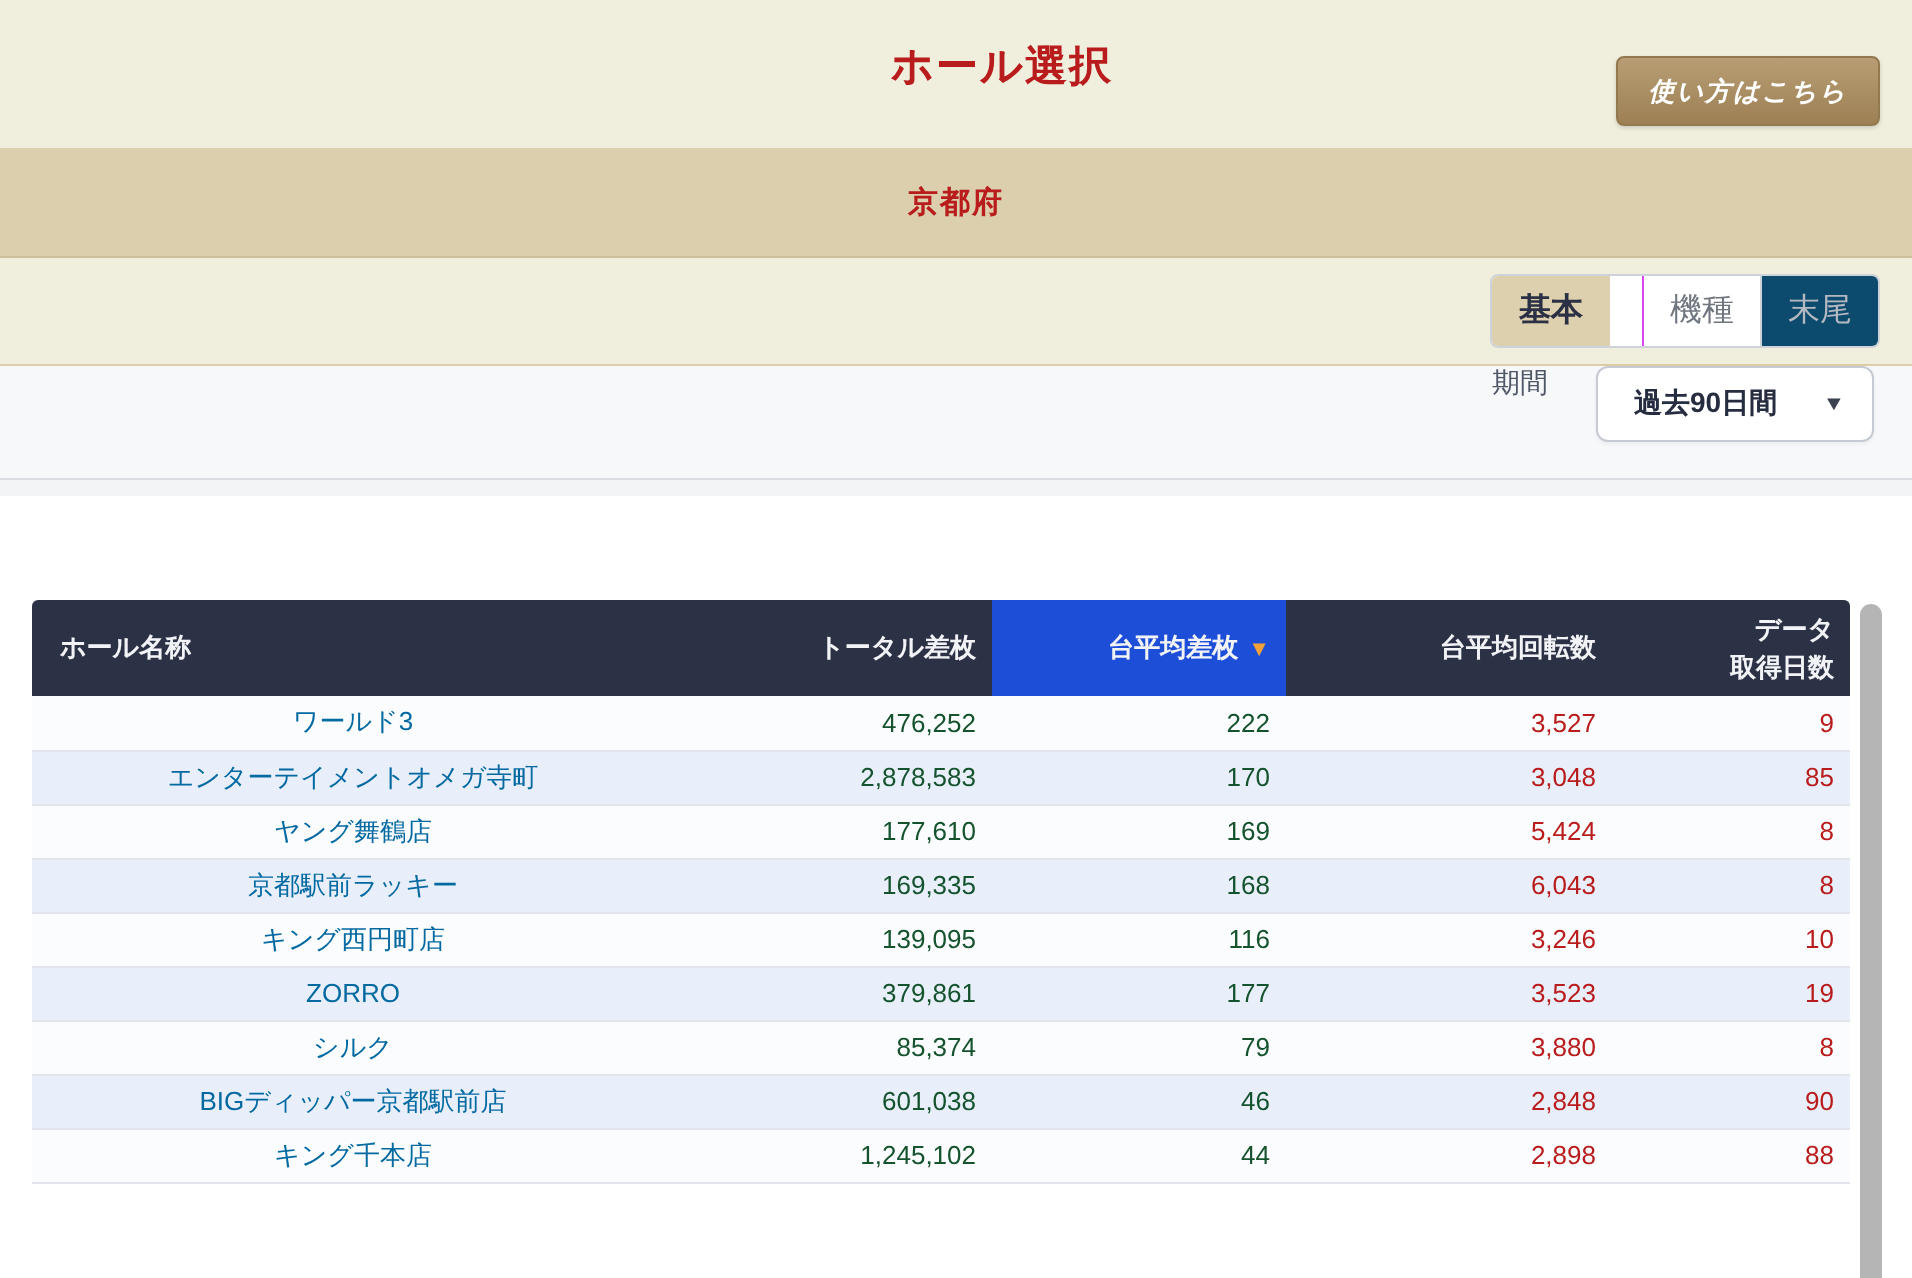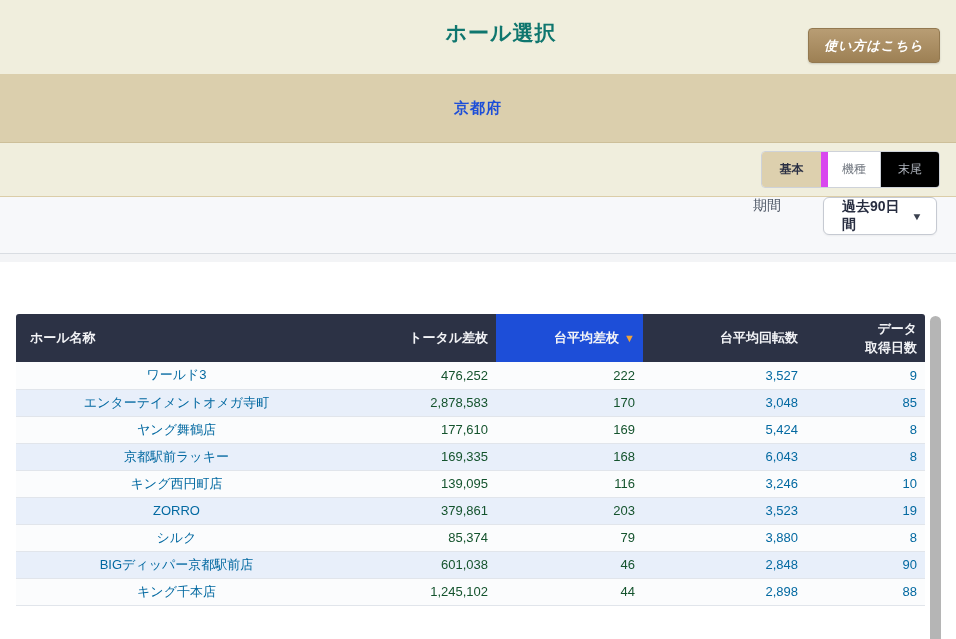--- a/index.html
+++ b/index.html
@@ -3,51 +3,51 @@
 <meta charset="utf-8">
 <style>
   * { margin:0; padding:0; box-sizing:border-box; }
   html,body { width:956px; height:639px; overflow:hidden; background:#ffffff;
     font-family:"Liberation Sans","DejaVu Sans",sans-serif; }
 
   
   .app-header { position:relative; height:74px; background:#f0eedd; }
   .app-title { position:absolute; left:0; right:0; top:0; height:66px;
     display:flex; align-items:center; justify-content:center;
-    font-size:21px; font-weight:bold; color:#0f766e; letter-spacing:1px;padding-left:46px; }
+    font-size:21px; font-weight:bold; color:#b91c1c; letter-spacing:1px;padding-left:46px; }
   .help-btn { position:absolute; right:16px; top:28px; width:132px; height:35px;
     background:linear-gradient(#b89d74,#9d8054); border:1px solid #937950;
     border-radius:4px; color:#ffffff; font-size:13px; font-weight:bold;
     display:flex; align-items:center; justify-content:center; cursor:pointer;
     font-family:inherit; letter-spacing:1px; box-shadow:0 1px 2px rgba(0,0,0,.15);font-style:italic; }
 
   
-  .region-bar { height:69px; background:#dbcfad; border-bottom:1px solid #cdbf99;
+  .region-bar { height:55px; background:#dbcfad; border-bottom:1px solid #cdbf99;
     display:flex; align-items:center; justify-content:center;
-    font-size:15px; font-weight:bold; color:#1d4ed8; letter-spacing:1px; }
+    font-size:15px; font-weight:bold; color:#b91c1c; letter-spacing:1px; }
 
   
   .tab-row { height:54px; background:#f0eedd; border-bottom:1px solid #dbcda8;
     display:flex; align-items:center; justify-content:flex-end; padding-right:16px; }
   .tab-group { display:flex; height:37px; border:1px solid #ced2d9; border-radius:4px;
     overflow:hidden; background:#ffffff; }
   .tab { width:59px; display:flex; align-items:center; justify-content:center;
-    font-size:12px; cursor:pointer; font-family:inherit; border:none; background:transparent; }
+    font-size:16px; cursor:pointer; font-family:inherit; border:none; background:transparent; }
   .tab.selected { background:#ddd0ae; color:#2b3044; font-weight:bold; }
-  .tab.normal   { background:#ffffff; color:#70767f; border-left:7px solid #d946ef; }
-  .tab.disabled { background:#000000; color:#b3b8c1; border-left:1px solid #ced2d9; }
+  .tab.normal   { background:#ffffff; color:#70767f; border-left:1px solid #d946ef;margin-left:16px; }
+  .tab.disabled { background:#0c4a6e; color:#b3b8c1; border-left:1px solid #ced2d9; }
 
   
   .period-row { height:57px; background:#f7f8fa; border-bottom:1px solid #d9dde2;
     display:flex; align-items:flex-start; justify-content:flex-end; padding-right:19px; }
   .period-label { font-size:14px; color:#4f5866; margin-right:24px; }
-  .period-select { width:114px; height:38px; background:#ffffff;
+  .period-select { width:139px; height:38px; background:#ffffff;
     border:1px solid #c6cad2; border-radius:6px; display:flex; align-items:center;
     justify-content:space-between; padding:0 14px 0 18px; cursor:pointer;
-    box-shadow:0 1px 2px rgba(0,0,0,.05);margin-left:18px; }
+    box-shadow:0 1px 2px rgba(0,0,0,.05); }
   .period-value { font-size:14px; font-weight:bold; color:#272d40; }
   .caret { font-size:10px; color:#3b414f; transform:scaleX(1.15); }
   .sub-strip { height:8px; background:#f3f4f6; }
 
   
   .table-wrap { position:relative; margin:52px 0 0 16px; width:925px;
     height:339px; overflow:hidden; }
   table { width:909px; border-collapse:collapse; table-layout:fixed; }
   col.c1 { width:321px; } col.c2 { width:159px; } col.c3 { width:147px; }
   col.c4 { width:163px; } col.c5 { width:119px; }
@@ -60,21 +60,21 @@
   thead th.th-days { white-space:pre-line; line-height:1.5;
     border-top-right-radius:3px; }
   .sort-arrow { color:#f0a238; font-size:11px; margin-left:5px; }
   tbody td { height:27px; font-size:13px; border-bottom:1px solid #e1e5eb;
     vertical-align:middle; }
   tbody tr:nth-child(odd)  { background:#fbfcfd; }
   tbody tr:nth-child(even) { background:#e8effa; }
   td.c-name { text-align:center; color:#0369a1; cursor:pointer; }
   td.c-num  { text-align:right; padding-right:8px; }
   td.green  { color:#14532d; }
-  td.dark   { color:#0369a1; }
+  td.dark   { color:#b91c1c; }
   .scrollbar-thumb { position:absolute; top:2px; right:0; width:11px; height:400px;
     background:#b5b5b5; border-radius:6px; cursor:pointer; }
 </style>
 </head>
 <body>
 
 <header class="app-header">
   <div class="app-title">ホール選択</div>
   <button class="help-btn">使い方はこちら</button>
 </header>
@@ -153,21 +153,21 @@
         <tr>
     <td class="c-name">キング西円町店</td>
     <td class="c-num green">139,095</td>
     <td class="c-num green">116</td>
     <td class="c-num dark">3,246</td>
     <td class="c-num dark">10</td>
   </tr>
         <tr>
     <td class="c-name">ZORRO</td>
     <td class="c-num green">379,861</td>
-    <td class="c-num green">203</td>
+    <td class="c-num green">177</td>
     <td class="c-num dark">3,523</td>
     <td class="c-num dark">19</td>
   </tr>
         <tr>
     <td class="c-name">シルク</td>
     <td class="c-num green">85,374</td>
     <td class="c-num green">79</td>
     <td class="c-num dark">3,880</td>
     <td class="c-num dark">8</td>
   </tr>

